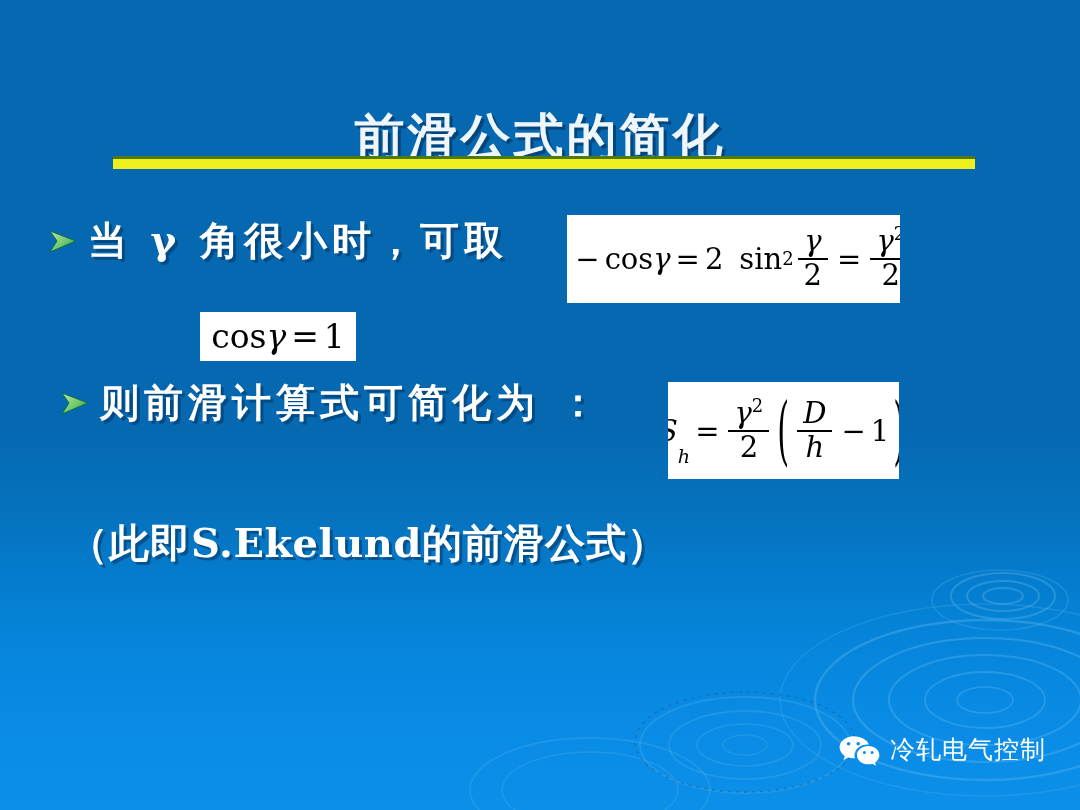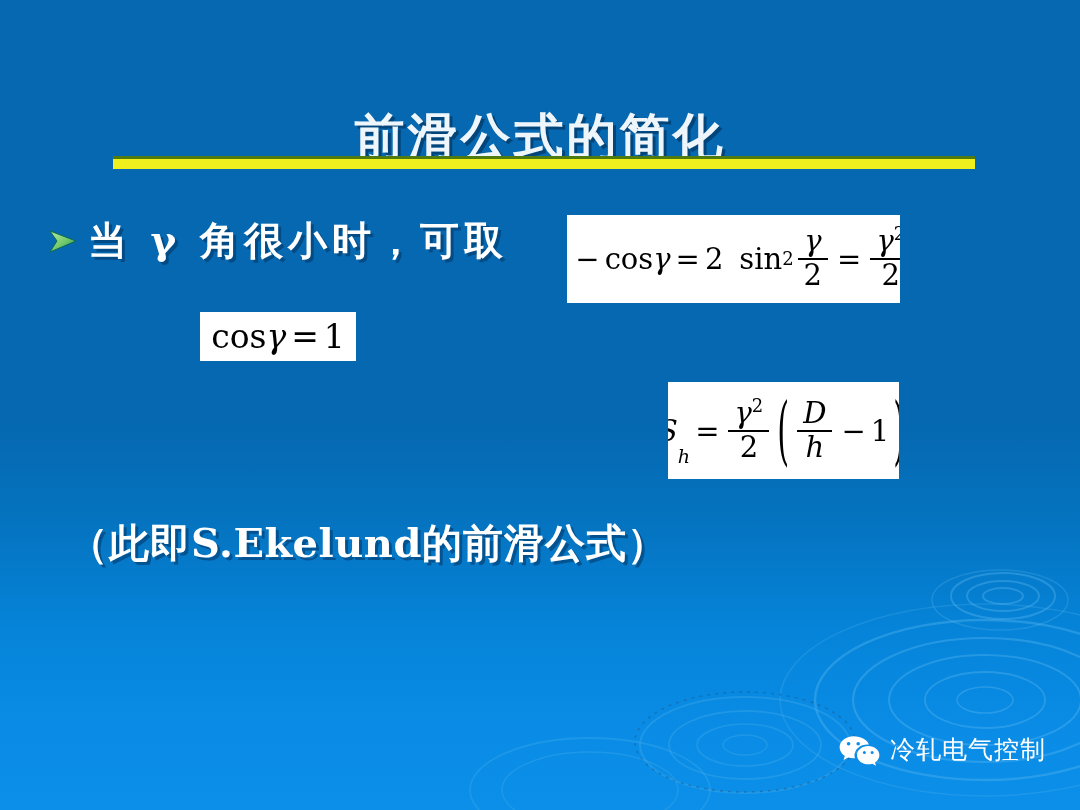--- a/index.html
+++ b/index.html
@@ -206,20 +206,35 @@
             <stop offset="55%" stop-color="#6fc86a"></stop>
             <stop offset="100%" stop-color="#1d8d62"></stop>
           </linearGradient>
         </defs>
         <path d="M4 7 L30 17 L4 28 L11 17 Z" fill="url(#arrGrad1)" stroke="#0f6b4a" stroke-width="1"></path>
       </svg>
     </span>
     <span class="bullet-text">当 γ 角很小时，可取</span>
   </div>
 
+  <div class="bullet-row" id="bullet2">
+    <span class="bullet-marker">
+      <svg width="34" height="34" viewBox="0 0 34 34" xmlns="http://www.w3.org/2000/svg">
+        <defs>
+          <linearGradient id="arrGrad2" x1="0" y1="0" x2="1" y2="1">
+            <stop offset="0%" stop-color="#bfe8a8"></stop>
+            <stop offset="55%" stop-color="#6fc86a"></stop>
+            <stop offset="100%" stop-color="#1d8d62"></stop>
+          </linearGradient>
+        </defs>
+        <path d="M4 7 L30 17 L4 28 L11 17 Z" fill="url(#arrGrad2)" stroke="#0f6b4a" stroke-width="1"></path>
+      </svg>
+    </span>
+    <span class="bullet-text">则前滑计算式可简化为 ：</span>
+  </div>
 
   <div class="formula-box" id="formula1">
     <span class="math f1">
       <span>1</span>
       <span class="op">−</span>
       <span>cos</span>
       <span class="mi">γ</span>
       <span class="op">=</span>
       <span>2</span>
       <span style="margin-left:16px">sin</span>

